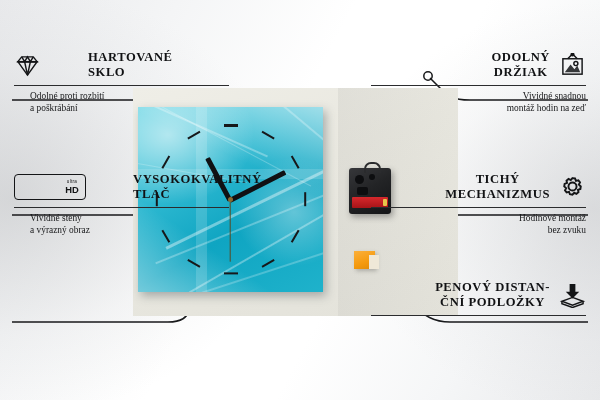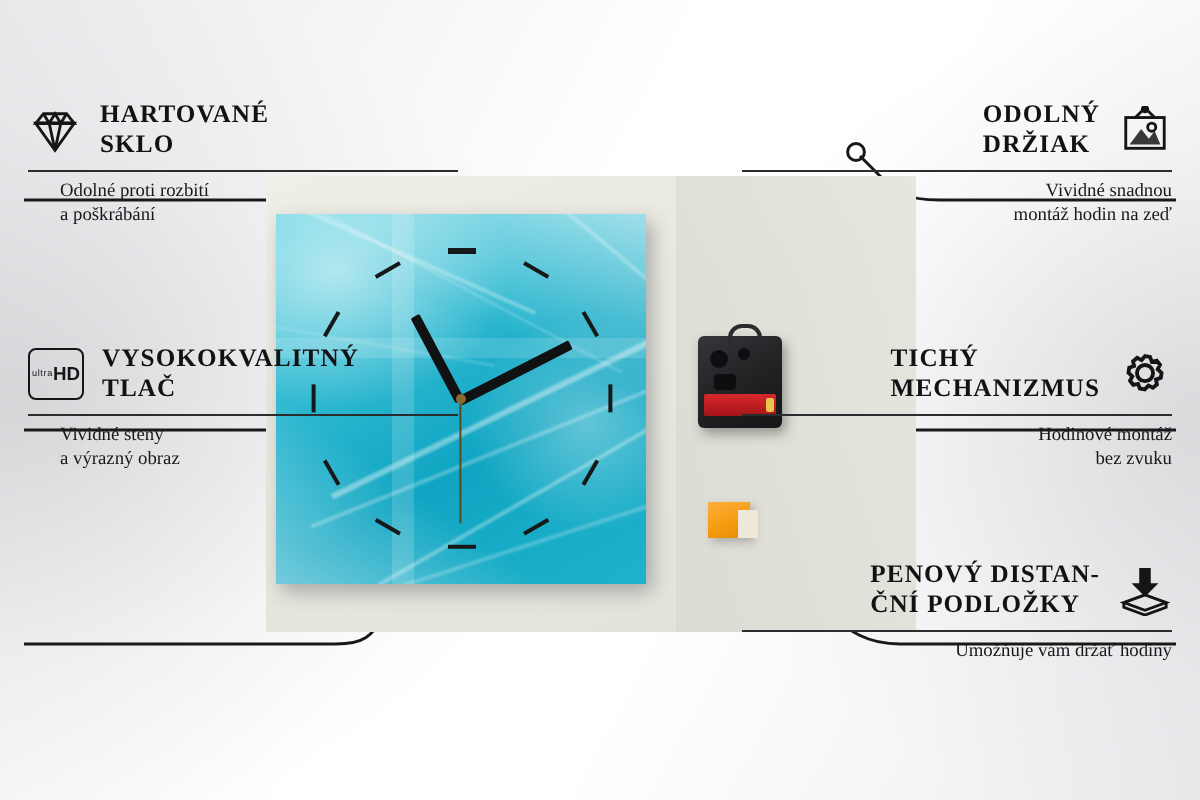--- a/index.html
+++ b/index.html
@@ -85,32 +85,32 @@
   .foam2{position:absolute;left:236px;top:167px;width:10px;height:14px;background:#efe8d8;}
 
   
   .feat{position:absolute;width:215px;}
   .feat .head{display:flex;align-items:center;gap:9px;}
   .feat.right .head{justify-content:flex-end;}
   .feat .ttl{
     font-size:12.6px;font-weight:bold;letter-spacing:.55px;color:#111214;
     line-height:1.22;text-transform:uppercase;
   }
-  .feat.left .ttl{text-align:left;}
-  .feat.right .ttl{text-align:left;}
+  .feat.left .ttl{text-align:left;margin-left:38px;}
+  .feat.right .ttl{text-align:center;}
   .rule{height:1px;background:#2b2c2e;margin:4px 0 4px 0;}
   .feat .desc{font-size:9.4px;color:#17181a;line-height:1.35;margin-left:16px;}
   .feat.right .desc{text-align:right;}
   .ico{width:27px;height:25px;flex:0 0 27px;display:block;}
   .ico svg{display:block;}
 
   .hd-badge{
     width:26px;height:24px;border:1.6px solid #141517;border-radius:4px;
-    display:flex;flex-direction:row;align-items:center;justify-content:center;
-    font-family:"Liberation Sans",sans-serif;color:#141517;flex:0 0 26px;
+    display:flex;flex-direction:column;align-items:center;justify-content:center;
+    font-family:"Liberation Sans",sans-serif;color:#141517;flex:0 0 26px;padding-left:44px;
   }
   .hd-badge .u{font-size:4.6px;letter-spacing:.3px;line-height:1;}
   .hd-badge .h{font-size:9.4px;font-weight:bold;line-height:1.05;}
 </style>
 </head>
 <body>
 
 <div id="stage">
 
   <svg id="connectors" viewBox="0 0 600 400">
@@ -284,17 +284,17 @@
             <g fill="none" stroke="#141517" stroke-width="1.5">
           <path d="M11 1 L17 1 L17 9 L21 9 L14 16 L7 9 L11 9 Z" fill="#141517" stroke="none"></path>
           <path d="M14 15 L25 19 L14 23 L3 19 Z"></path>
           <path d="M3 19 L3 21.5 L14 25.5 L25 21.5 L25 19"></path>
         </g>
           </svg>
       </span>
     </div>
     <div class="rule"></div>
     <div class="desc">
-      <span>Umožňuje vám držať hodiny</span><br>
+      <br>
     </div>
   </div>
 
 </div>
 
 </body></html>

